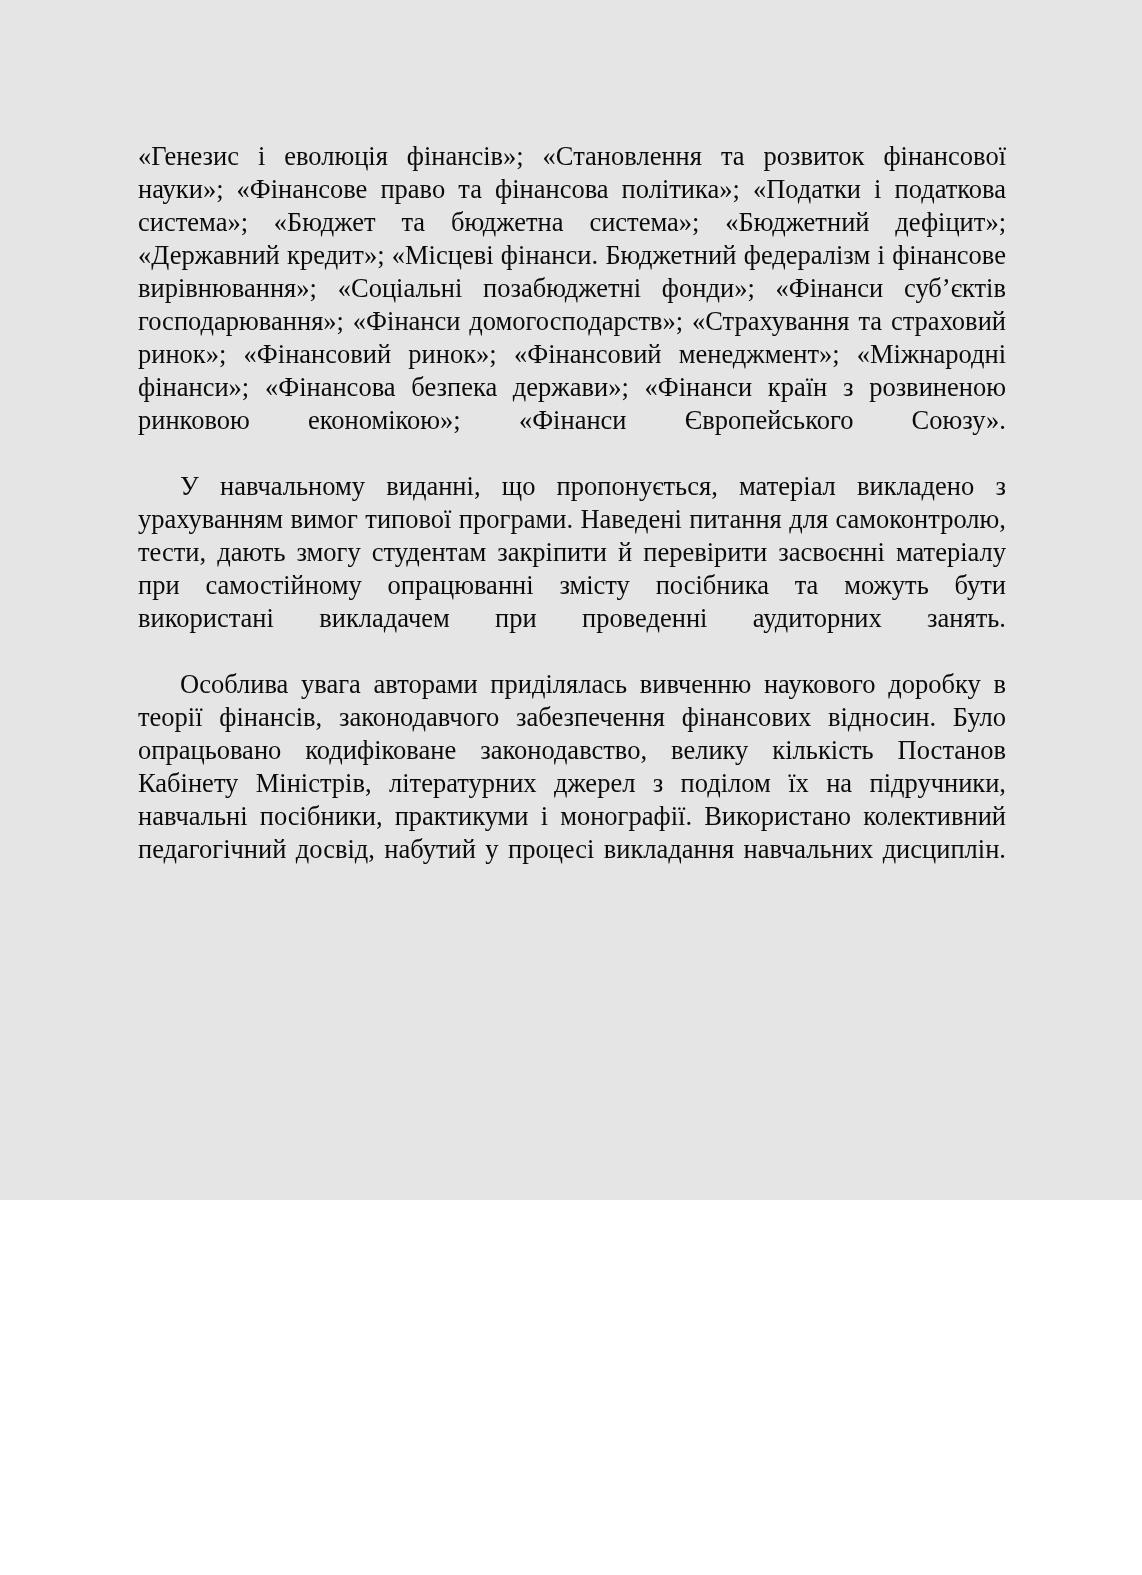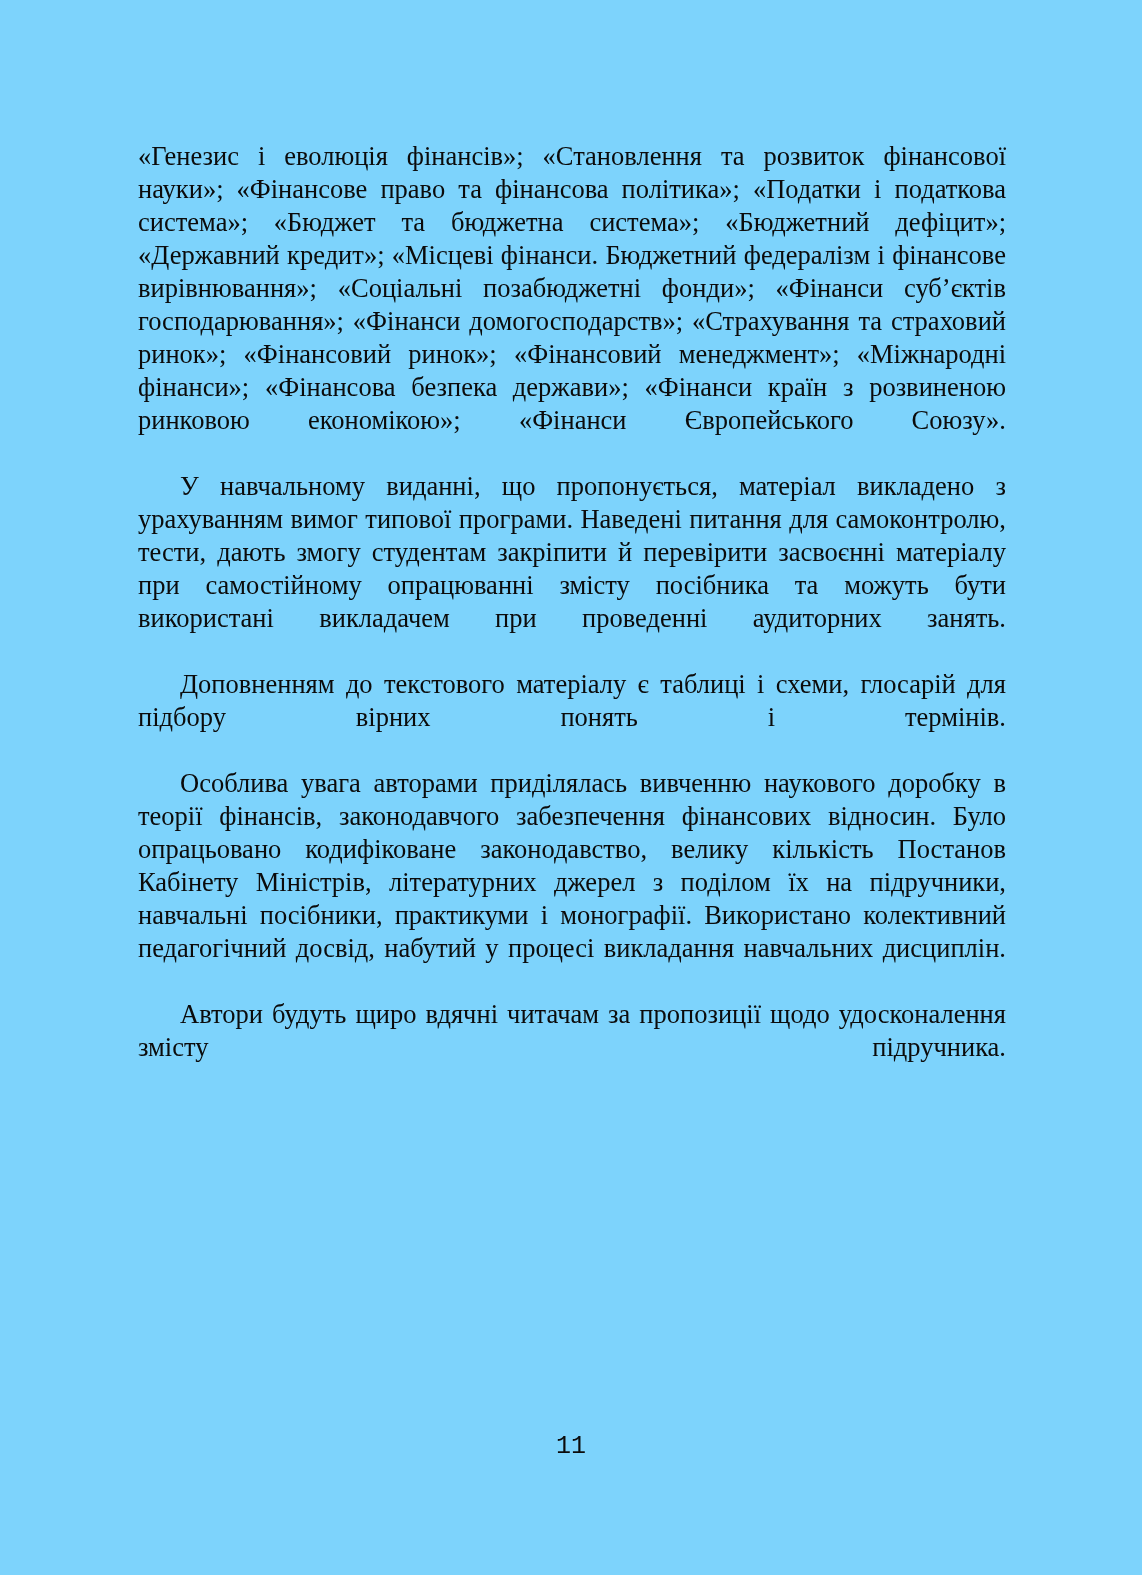--- a/index.html
+++ b/index.html
@@ -5,23 +5,23 @@
 <style>
   html, body {
     margin: 0;
     padding: 0;
     background: #ffffff;
   }
 
   .page {
     position: relative;
     width: 1142px;
-    height: 1575px;
+    height: 1200px;
     margin: 0 auto;
-    background: #7dd3fc;
+    background: #e5e5e5;
     overflow: hidden;
     box-sizing: border-box;
   }
 
   .text-column {
     position: absolute;
     left: 138px;
     top: 140px;
     width: 868px;
   }
@@ -73,23 +73,21 @@
 <body>
 
 <div class="page">
 
   <div class="text-column">
 
     <p class="para no-indent">«Генезис і еволюція фінансів»; «Становлення та розвиток фінансової науки»; «Фінансове право та фінансова політика»; «Податки і податкова система»; «Бюджет та бюджетна система»; «Бюджетний дефіцит»; «Державний кредит»; «Місцеві фінанси. Бюджетний федералізм і фінансове вирівнювання»; «Соціальні позабюджетні фонди»; «Фінанси суб’єктів господарювання»; «Фінанси домогосподарств»; «Страхування та страховий ринок»; «Фінансовий ринок»; «Фінансовий менеджмент»; «Міжнародні фінанси»; «Фінансова безпека держави»; «Фінанси країн з розвиненою ринковою економікою»; «Фінанси Європейського Союзу».</p>
 
     <p class="para indent">У навчальному виданні, що пропонується, матеріал викладено з урахуванням вимог типової програми. Наведені питання для самоконтролю, тести, дають змогу студентам закріпити й перевірити засвоєнні матеріалу при самостійному опрацюванні змісту посібника та можуть бути використані викладачем при проведенні аудиторних занять.</p>
 
-    <p class="para indent">Доповненням до текстового матеріалу є таблиці і схеми, глосарій для підбору вірних понять і термінів.</p>
 
     <p class="para indent">Особлива увага авторами приділялась вивченню наукового доробку в теорії фінансів, законодавчого забезпечення фінансових відносин. Було опрацьовано кодифіковане законодавство, велику кількість Постанов Кабінету Міністрів, літературних джерел з поділом їх на підручники, навчальні посібники, практикуми і монографії. Використано колективний педагогічний досвід, набутий у процесі викладання навчальних дисциплін.</p>
 
-    <p class="para indent">Автори будуть щиро вдячні читачам за пропозиції щодо удосконалення змісту підручника.</p>
 
   </div>
 
   <div class="page-number">11</div>
 
 </div>
 
 </body></html>

